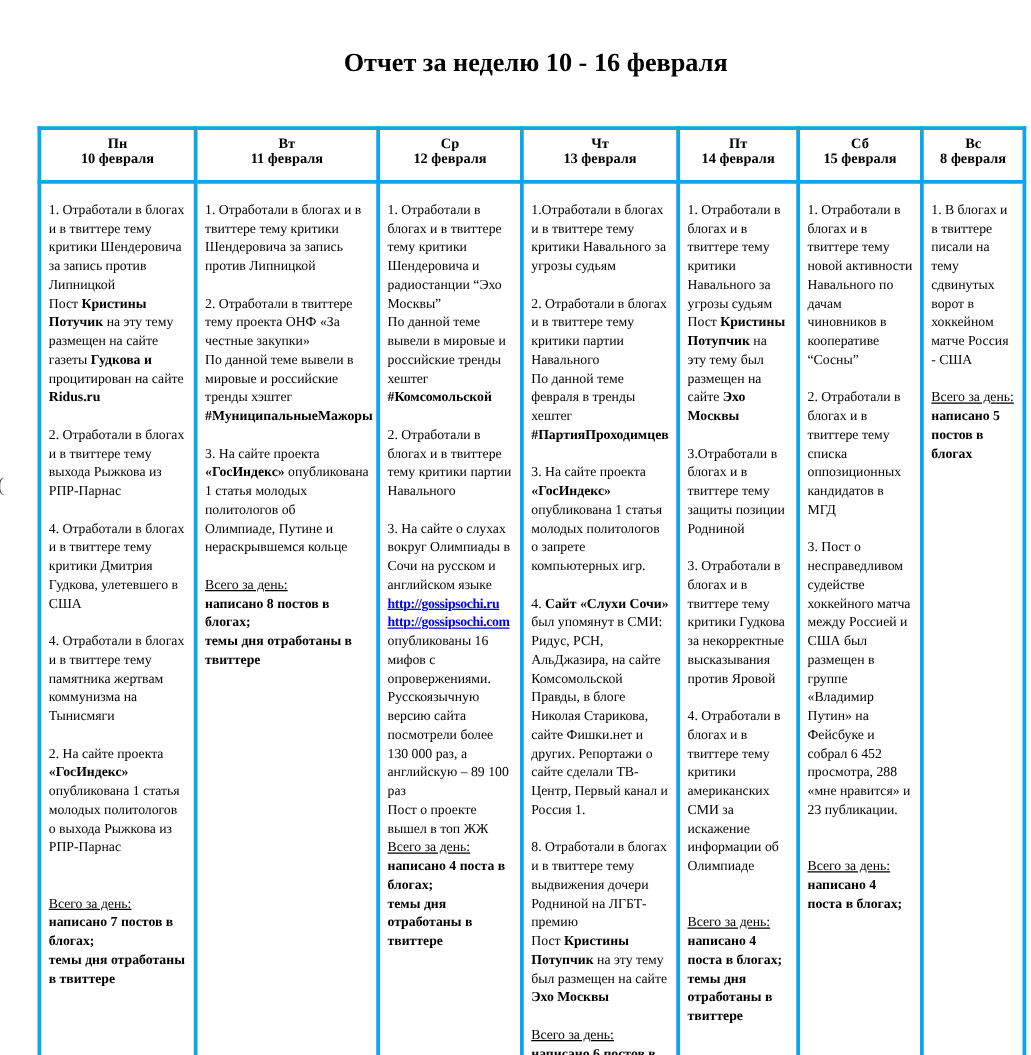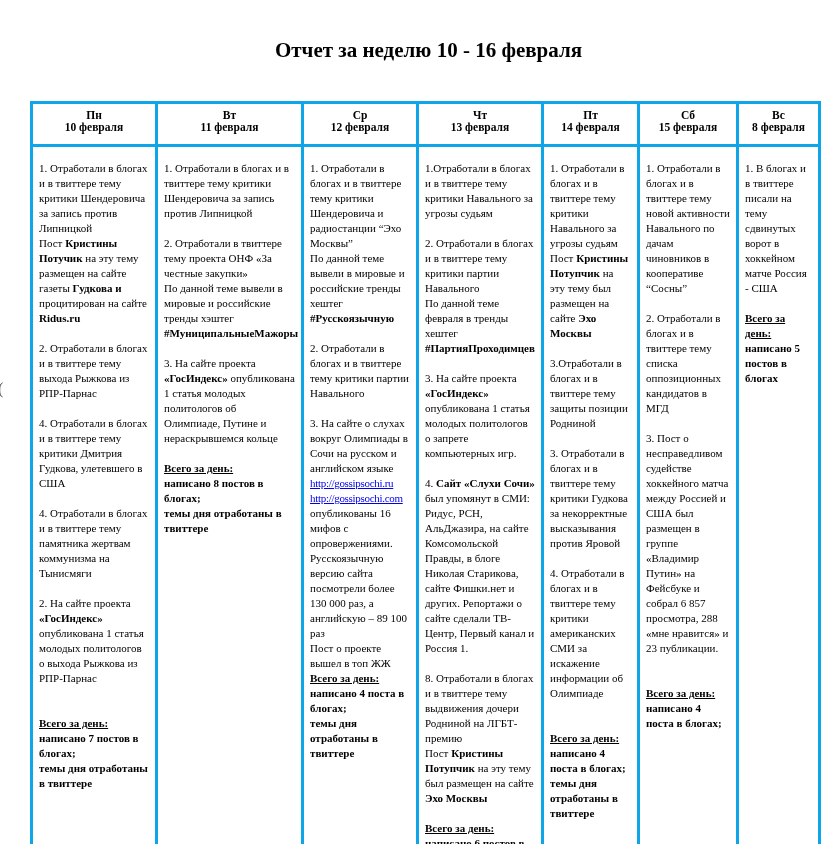--- a/index.html
+++ b/index.html
@@ -10,22 +10,22 @@
   table{border-collapse:collapse;margin-left:30px;width:788px;table-layout:fixed;}
   th,td{border:3px solid #0ea5e9;vertical-align:top;}
   th{font-size:11.5px;font-weight:bold;text-align:center;padding:5px 3px;height:30px;}
   td{font-size:11px;line-height:15px;padding:14px 6px 10px 6px;height:700px;}
   .col-0{width:125px}.col-1{width:146px}.col-2{width:115px}.col-3{width:125px}
   .col-4{width:96px}.col-5{width:99px}.col-6{width:82px}
   .block{margin:0;}
   .gap1{margin-top:15px;}
   .gap2{margin-top:30px;}
   .b{font-weight:bold;}
-  .bu{font-weight:bold;text-decoration:underline;}
-  a.link{color:#0000EE;text-decoration:underline;font-weight:normal;
+  .bu{font-weight:normal;text-decoration:underline;}
+  a.link{color:#0000EE;text-decoration:underline;font-weight:bold;
          letter-spacing:-0.3px;cursor:pointer;}
   .margin-artifact{position:absolute;left:-2px;top:380px;font-size:16px;
                    color:#555;font-family:"Liberation Serif", serif;}
 </style>
 </head>
 <body>
 
 <div class="margin-artifact">(</div>
 
 <h1 class="title">Отчет за неделю 10 - 16 февраля</h1>
@@ -82,21 +82,21 @@
           <div class="block gap1"><span class="">2. На сайте проекта </span><span class="b">«ГосИндекс»</span><span class=""> опубликована 1 статья молодых политологов о выхода Рыжкова из РПР-Парнас</span></div>
           <div class="block gap2"><span class="bu">Всего за день:</span><br><span class="b">написано 7 постов в блогах;</span><br><span class="b">темы дня отработаны в твиттере</span></div>
         </td>
         <td>
           <div class="block"><span class="">1. Отработали в блогах и в твиттере тему критики Шендеровича за запись против Липницкой</span></div>
           <div class="block gap1"><span class="">2. Отработали в твиттере тему проекта ОНФ «За честные закупки»</span><br><span class="">По данной теме вывели в мировые и российские тренды хэштег </span><span class="b">#МуниципальныеМажоры</span></div>
           <div class="block gap1"><span class="">3. На сайте проекта </span><span class="b">«ГосИндекс»</span><span class=""> опубликована 1 статья молодых политологов об Олимпиаде, Путине и нераскрывшемся кольце</span></div>
           <div class="block gap1"><span class="bu">Всего за день:</span><br><span class="b">написано 8 постов в блогах;</span><br><span class="b">темы дня отработаны в твиттере</span></div>
         </td>
         <td>
-          <div class="block"><span class="">1. Отработали в блогах и в твиттере тему критики Шендеровича и радиостанции “Эхо Москвы”</span><br><span class="">По данной теме вывели в мировые и российские тренды хештег </span><span class="b">#Русскоязычную</span></div>
+          <div class="block"><span class="">1. Отработали в блогах и в твиттере тему критики Шендеровича и радиостанции “Эхо Москвы”</span><br><span class="">По данной теме вывели в мировые и российские тренды хештег </span><span class="b">#Комсомольской</span></div>
           <div class="block gap1"><span class="">2. Отработали в блогах и в твиттере тему критики партии Навального</span></div>
           <div class="block gap1"><span class="">3. На сайте о слухах вокруг Олимпиады в Сочи на русском и английском языке</span><br><a class="link">http://gossipsochi.ru</a><br><a class="link">http://gossipsochi.com</a><br><span class="">опубликованы 16 мифов с опровержениями. Русскоязычную версию сайта посмотрели более 130 000 раз, а английскую – 89 100 раз</span><br><span class="">Пост о проекте вышел в топ ЖЖ</span><br><span class="bu">Всего за день:</span><br><span class="b">написано 4 поста в блогах;</span><br><span class="b">темы дня отработаны в твиттере</span></div>
         </td>
         <td>
           <div class="block"><span class="">1.Отработали в блогах и в твиттере тему критики Навального за угрозы судьям</span></div>
           <div class="block gap1"><span class="">2. Отработали в блогах и в твиттере тему критики партии Навального</span><br><span class="">По данной теме февраля в тренды</span><br><span class="">хештег</span><br><span class="b">#ПартияПроходимцев</span></div>
           <div class="block gap1"><span class="">3. На сайте проекта </span><span class="b">«ГосИндекс»</span><span class=""> опубликована 1 статья молодых политологов о запрете компьютерных игр.</span></div>
           <div class="block gap1"><span class="">4. </span><span class="b">Сайт «Слухи Сочи»</span><span class=""> был упомянут в СМИ: Ридус, РСН, АльДжазира, на сайте Комсомольской Правды, в блоге Николая Старикова, сайте Фишки.нет и других. Репортажи о сайте сделали ТВ-Центр, Первый канал и Россия 1.</span></div>
           <div class="block gap1"><span class="">8. Отработали в блогах и в твиттере тему выдвижения дочери Родниной на ЛГБТ-премию</span><br><span class="">Пост </span><span class="b">Кристины Потупчик</span><span class=""> на эту тему был размещен на сайте </span><span class="b">Эхо Москвы</span></div>
           <div class="block gap1"><span class="bu">Всего за день:</span><br><span class="b">написано 6 постов в блогах;</span><br><span class="b">темы дня отработаны в твиттере</span></div>
@@ -104,21 +104,21 @@
         <td>
           <div class="block"><span class="">1. Отработали в блогах и в твиттере тему критики Навального за угрозы судьям</span><br><span class="">Пост </span><span class="b">Кристины Потупчик</span><span class=""> на эту тему был размещен на сайте </span><span class="b">Эхо Москвы</span></div>
           <div class="block gap1"><span class="">3.Отработали в блогах и в твиттере тему защиты позиции Родниной</span></div>
           <div class="block gap1"><span class="">3. Отработали в блогах и в твиттере тему критики Гудкова за некорректные высказывания против Яровой</span></div>
           <div class="block gap1"><span class="">4. Отработали в блогах и в твиттере тему критики американских СМИ за искажение информации об Олимпиаде</span></div>
           <div class="block gap2"><span class="bu">Всего за день:</span><br><span class="b">написано 4 поста в блогах;</span><br><span class="b">темы дня отработаны в твиттере</span></div>
         </td>
         <td>
           <div class="block"><span class="">1. Отработали в блогах и в твиттере тему новой активности Навального по дачам чиновников в кооперативе “Сосны”</span></div>
           <div class="block gap1"><span class="">2. Отработали в блогах и в твиттере тему списка оппозиционных кандидатов в МГД</span></div>
-          <div class="block gap1"><span class="">3. Пост о несправедливом судействе хоккейного матча между Россией и США был размещен в группе «Владимир Путин» на Фейсбуке и собрал 6 857 просмотра, 288 «мне нравится» и 23 публикации.</span></div>
+          <div class="block gap1"><span class="">3. Пост о несправедливом судействе хоккейного матча между Россией и США был размещен в группе «Владимир Путин» на Фейсбуке и собрал 6 452 просмотра, 288 «мне нравится» и 23 публикации.</span></div>
           <div class="block gap2"><span class="bu">Всего за день:</span><br><span class="b">написано 4 поста в блогах;</span></div>
         </td>
         <td>
           <div class="block"><span class="">1. В блогах и в твиттере писали на тему сдвинутых ворот в хоккейном матче Россия - США</span></div>
           <div class="block gap1"><span class="bu">Всего за день:</span><br><span class="b">написано 5 постов в блогах</span></div>
         </td>
       </tr>
   </tbody>
 </table>
 

